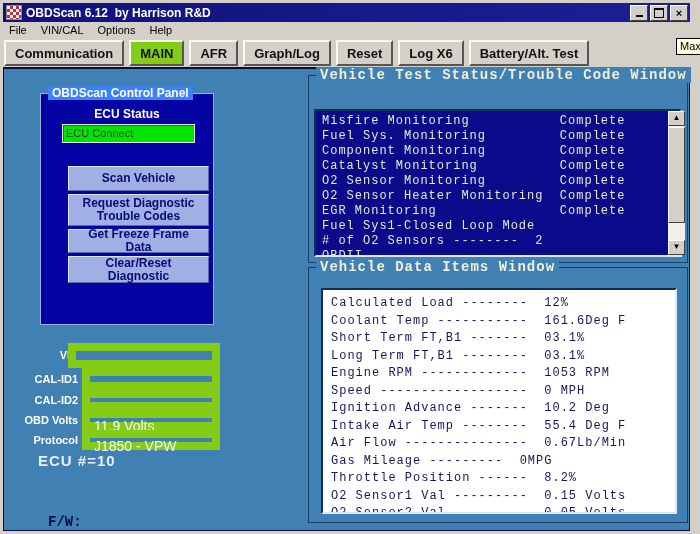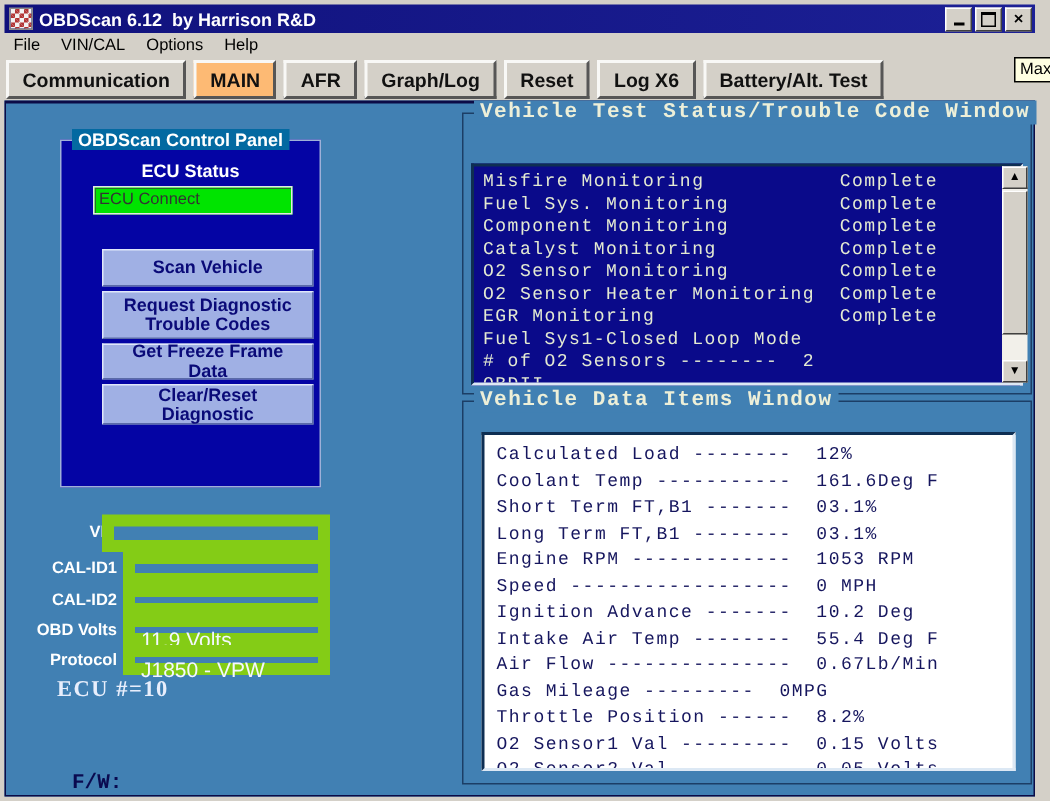--- a/index.html
+++ b/index.html
@@ -41,39 +41,39 @@
   .tabbar{
     position:absolute;left:4px;top:38px;right:10px;height:29px;
     display:flex;gap:5px;align-items:center;
   }
   .tab{
     height:26px;box-sizing:border-box;padding:4px 9px 0 9px;
     background:#D4D0C8;font-size:13px;font-weight:bold;color:#111;
     border:2px solid;border-color:#f8f8f6 #565656 #565656 #f8f8f6;
     white-space:nowrap;
   }
-  .tab.active{background:#fdba74;}
+  .tab.active{background:#84cc16;}
   
   .tooltip{
     position:absolute;left:676px;top:38px;height:15px;z-index:5;
     background:#FFFFE1;border:1px solid #000;color:#000;
     font-size:11px;line-height:14px;padding:0 3px;white-space:nowrap;
   }
   
   .client{
     position:absolute;left:3px;top:67px;right:10px;bottom:3px;
     background:#4180B3;border:1px solid #0b0b46;border-top-width:2px;
   }
   
   .control-panel{
     position:absolute;left:36px;top:24px;width:172px;height:230px;
     background:#0404A4;border:1px solid #9fb0d8;
   }
   .cp-title{
-    position:absolute;top:-8px;left:7px;background:#0369a1;
+    position:absolute;top:-8px;left:7px;background:#3b82f6;
     color:#fff;font-weight:bold;font-size:12px;padding:0 4px;white-space:nowrap;
   }
   .ecu-status-label{
     margin-top:13px;text-align:center;color:#fff;font-weight:bold;
     font-size:12px;
   }
   .ecu-box{
     position:absolute;left:21px;top:30px;width:128px;height:17px;
     background:#00E400;border:1px solid #e6e6e6;
     box-shadow:inset 1px 1px 0 #2a6a2a;
@@ -97,21 +97,21 @@
   .field-label{
     position:absolute;left:0;width:74px;text-align:right;
     color:#fff;font-weight:bold;font-size:11px;white-space:nowrap;
   }
   .field-box{
     position:absolute;background:#4180B3;border:8px solid #84cc16;box-sizing:border-box;
   }
   .field-value{color:#F4F7FF;font-size:14px;padding:0 4px;line-height:16px;}
   .ecu-number{
     position:absolute;left:34px;top:383px;color:#E8EEFC;
-    font-family:Liberation Serif, serif;font-weight:bold;font-size:15px;letter-spacing:1px;
+    font-family:Liberation Sans, sans-serif;font-weight:bold;font-size:15px;letter-spacing:1px;
   }
   .fw-label{
     position:absolute;left:44px;top:445px;color:#0A0A50;
     font-family:"Liberation Mono",monospace;font-weight:bold;font-size:14px;
   }
   
   .group{position:absolute;border:1px solid #1C3E66;}
   .group-title{
     position:absolute;top:-9px;left:7px;background:#4180B3;
     color:#EDEFD8;font-family:"Liberation Mono",monospace;font-weight:bold;

